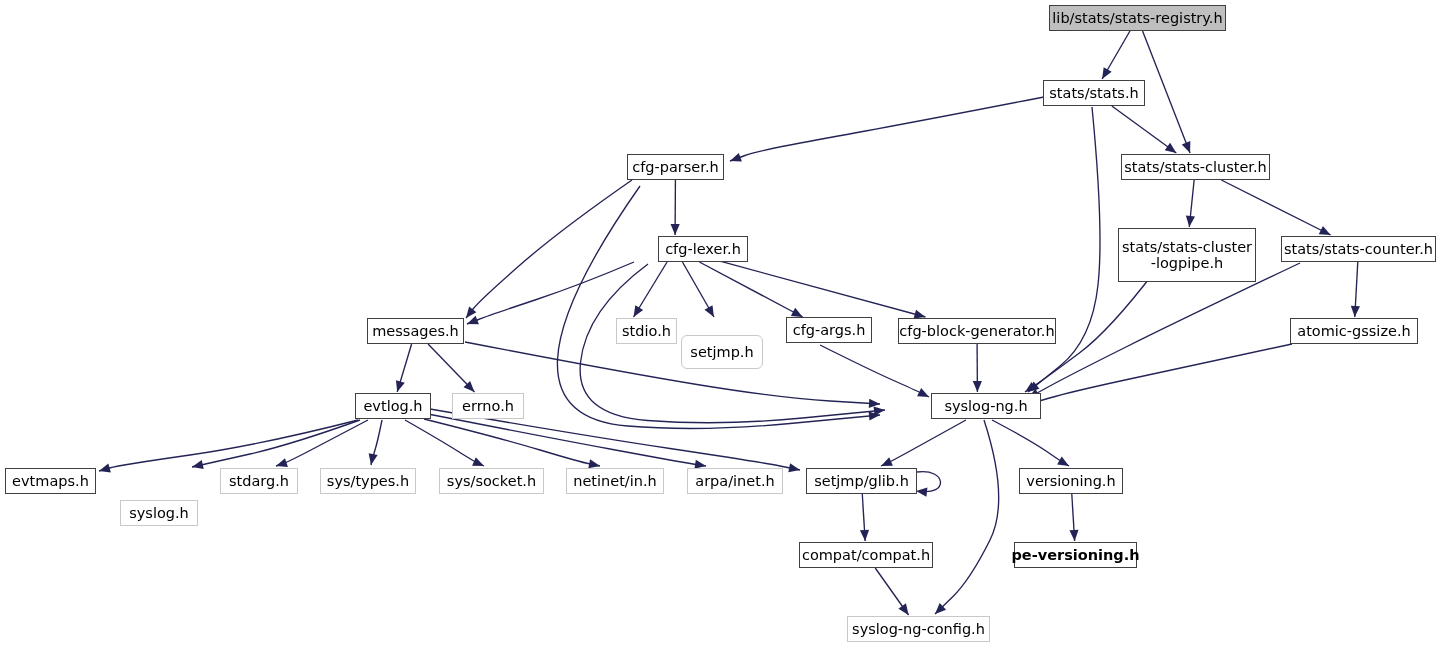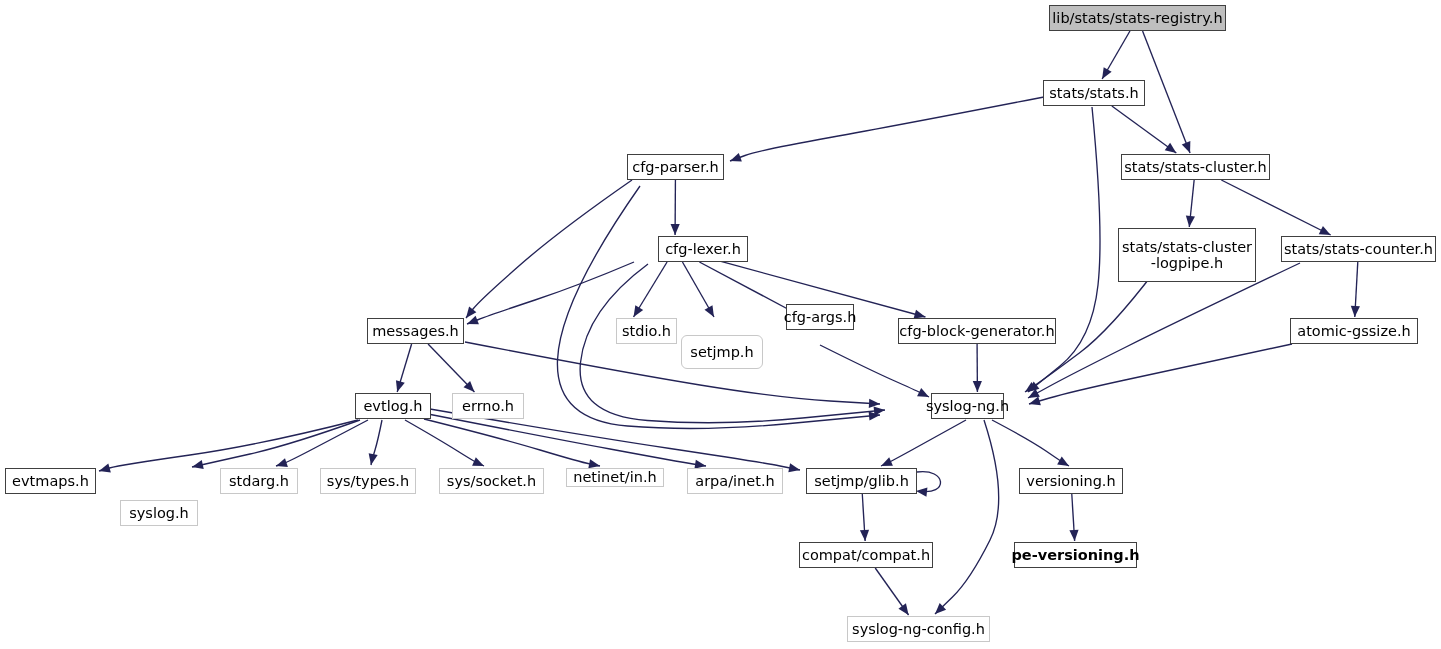--- a/index.html
+++ b/index.html
@@ -107,32 +107,32 @@
       <div class="node lib" style="left: 1043px; top: 80px; width: 102px; height: 26px;">stats/stats.h</div>
       <div class="node lib" style="left: 1121px; top: 154px; width: 149px; height: 26px;">stats/stats-cluster.h</div>
       <div class="node lib" style="left: 1118px; top: 228px; width: 138px; height: 54px;">stats/stats-cluster
 -logpipe.h</div>
       <div class="node lib" style="left: 1281px; top: 236px; width: 155px; height: 26px;">stats/stats-counter.h</div>
       <div class="node lib" style="left: 1290px; top: 318px; width: 128px; height: 26px;">atomic-gssize.h</div>
       <div class="node lib" style="left: 627px; top: 154px; width: 97px; height: 26px;">cfg-parser.h</div>
       <div class="node lib" style="left: 630px; top: 236px; width: 90px; height: 26px; margin-left: 28px;">cfg-lexer.h</div>
       <div class="node sys" style="left: 616px; top: 318px; width: 61px; height: 26px;">stdio.h</div>
       <div class="node sys" style="left: 681px; top: 335px; width: 82px; height: 34px; border-radius: 6px;">setjmp.h</div>
-      <div class="node lib" style="left: 786px; top: 304px; width: 68px; height: 26px;">cfg-args.h</div>
+      <div class="node lib" style="left: 786px; top: 317px; width: 86px; height: 26px;">cfg-args.h</div>
       <div class="node lib" style="left: 898px; top: 318px; width: 158px; height: 26px; text-align: right;">cfg-block-generator.h</div>
       <div class="node lib" style="left: 367px; top: 318px; width: 97px; height: 26px;">messages.h</div>
       <div class="node lib" style="left: 355px; top: 393px; width: 76px; height: 26px;">evtlog.h</div>
       <div class="node sys" style="left: 452px; top: 393px; width: 72px; height: 26px;">errno.h</div>
-      <div class="node lib" style="left: 931px; top: 393px; width: 73px; height: 26px;">syslog-ng.h</div>
+      <div class="node lib" style="left: 931px; top: 393px; width: 110px; height: 26px;">syslog-ng.h</div>
       <div class="node lib" style="left: 5px; top: 468px; width: 91px; height: 26px;">evtmaps.h</div>
       <div class="node sys" style="left: 120px; top: 468px; width: 78px; height: 26px; margin-top: 32px;">syslog.h</div>
       <div class="node sys" style="left: 220px; top: 468px; width: 78px; height: 26px;">stdarg.h</div>
       <div class="node sys" style="left: 320px; top: 468px; width: 96px; height: 26px;">sys/types.h</div>
       <div class="node sys" style="left: 439px; top: 468px; width: 105px; height: 26px;">sys/socket.h</div>
-      <div class="node sys" style="left: 566px; top: 468px; width: 98px; height: 19px;">netinet/in.h</div>
+      <div class="node sys" style="left: 566px; top: 468px; width: 98px; height: 26px;">netinet/in.h</div>
       <div class="node sys" style="left: 687px; top: 468px; width: 96px; height: 26px;">arpa/inet.h</div>
       <div class="node lib" style="left: 806px; top: 468px; width: 111px; height: 26px;">setjmp/glib.h</div>
       <div class="node lib" style="left: 1019px; top: 468px; width: 104px; height: 26px;">versioning.h</div>
       <div class="node lib" style="left: 799px; top: 542px; width: 134px; height: 26px;">compat/compat.h</div>
       <div class="node lib" style="left: 1014px; top: 542px; width: 123px; height: 26px; font-weight: bold;">pe-versioning.h</div>
       <div class="node sys" style="left: 847px; top: 616px; width: 143px; height: 26px;">syslog-ng-config.h</div>
     </div>
 </div>
 
 </body></html>

